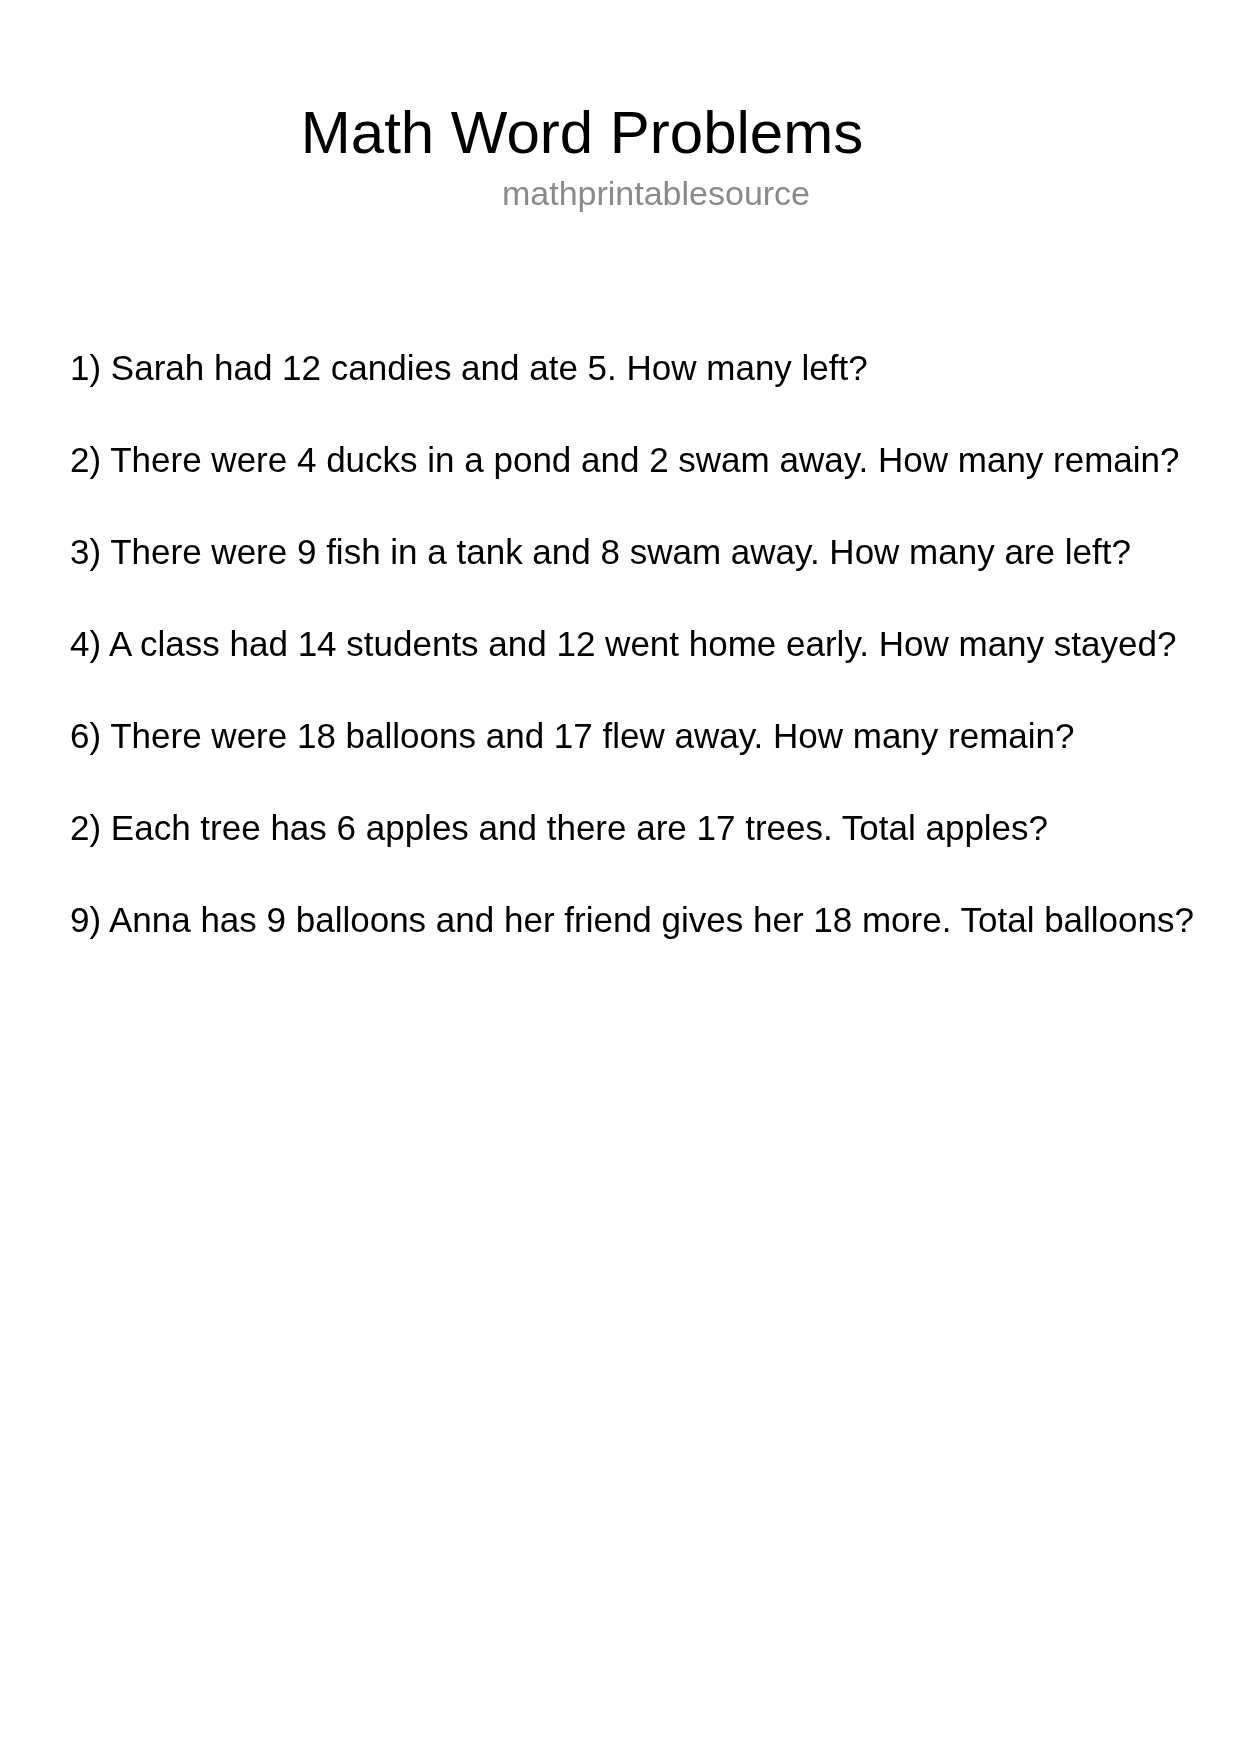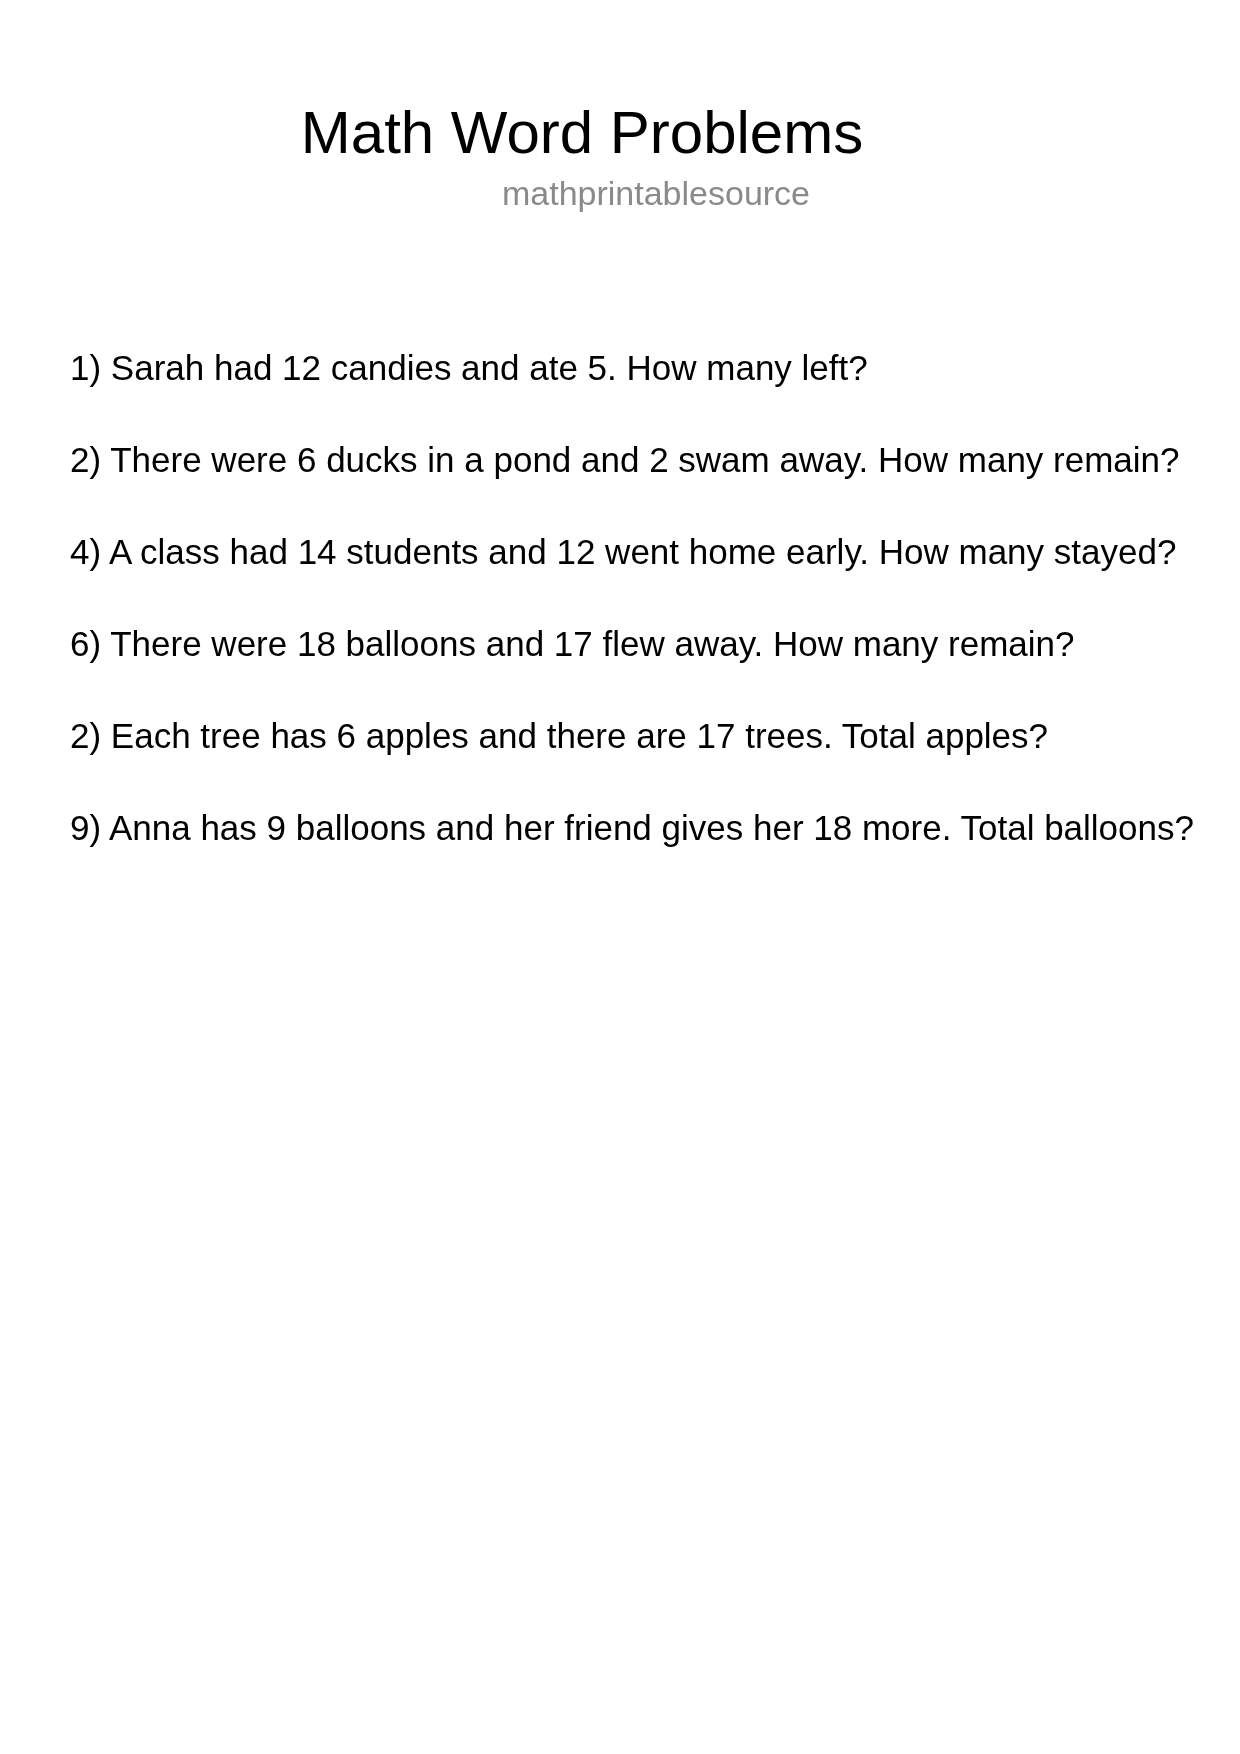--- a/index.html
+++ b/index.html
@@ -60,19 +60,20 @@
 <body>
 
 <div class="page">
   <header>
     <h1 class="title">Math Word Problems</h1>
     <div class="subtitle">mathprintablesource</div>
   </header>
 
   <main class="problems">
     <p class="problem">1) Sarah had 12 candies and ate 5. How many left?</p>
-    <p class="problem">2) There were 6 ducks in a pond and 2 swam away. How many remain?</p>
+    <p class="problem">2) There were 4 ducks in a pond and 2 swam away. How many remain?</p>
+    <p class="problem">3) There were 9 fish in a tank and 8 swam away. How many are left?</p>
     <p class="problem">4) A class had 14 students and 12 went home early. How many stayed?</p>
     <p class="problem">6) There were 18 balloons and 17 flew away. How many remain?</p>
     <p class="problem">2) Each tree has 6 apples and there are 17 trees. Total apples?</p>
     <p class="problem">9) Anna has 9 balloons and her friend gives her 18 more. Total balloons?</p>
   </main>
 </div>
 
 </body></html>

